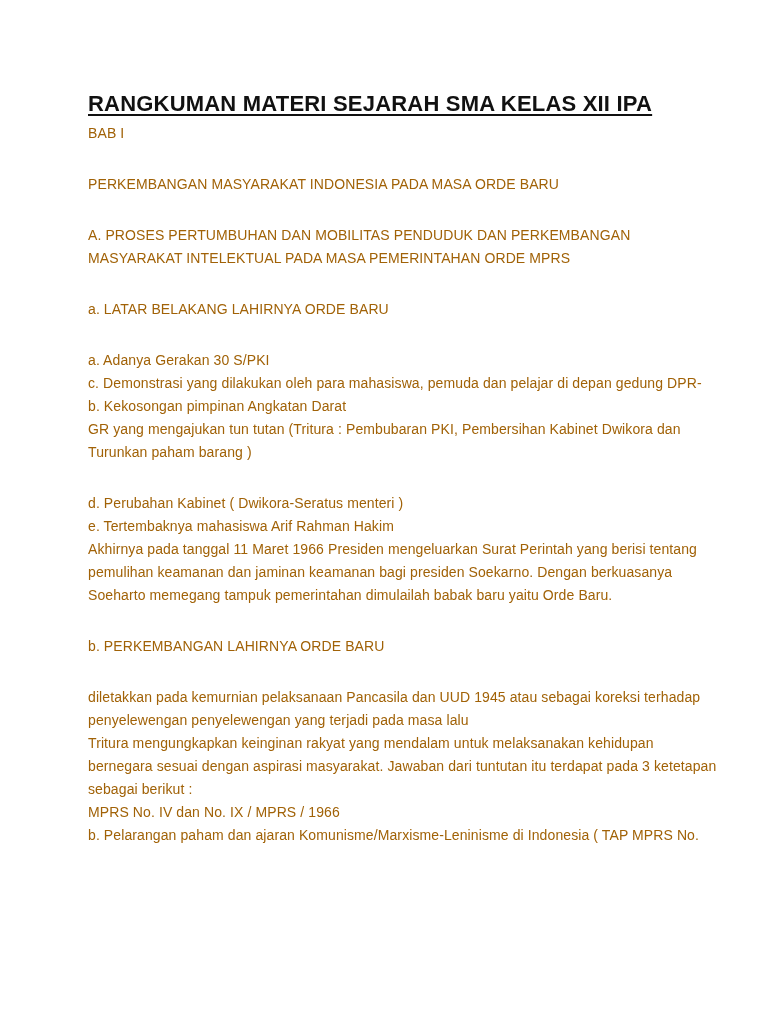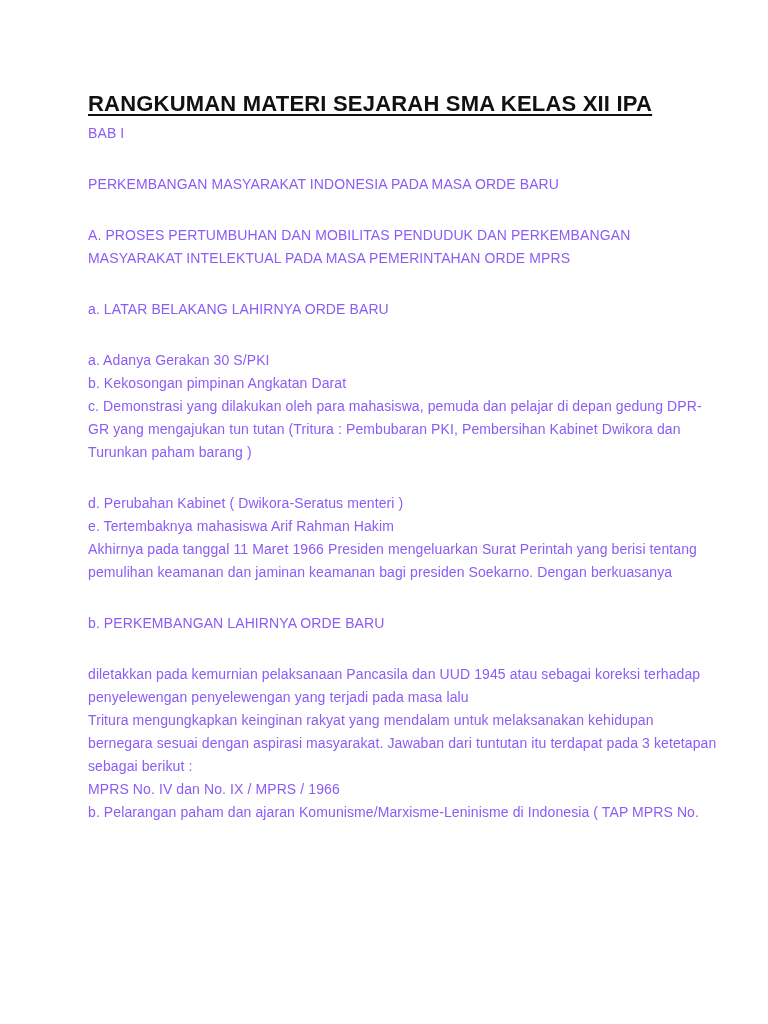--- a/index.html
+++ b/index.html
@@ -38,21 +38,21 @@
     text-underline-offset: 3px;
     white-space: pre;
     color: #111111;
   }
   .line {
     height: 23px;
     line-height: 23px;
     font-size: 14px;
     letter-spacing: 0.1px;
     white-space: pre;
-    color: #8b5cf6;
+    color: #a16207;
   }
   .gap {
     height: 28px;
   }
 </style>
 </head>
 <body>
 
 <div class="page">
   <div class="content">
@@ -61,29 +61,30 @@
         <div class="line">BAB I</div>
         <div class="gap"></div>
         <div class="line">PERKEMBANGAN MASYARAKAT INDONESIA PADA MASA ORDE BARU</div>
         <div class="gap"></div>
         <div class="line">A. PROSES PERTUMBUHAN DAN MOBILITAS PENDUDUK DAN PERKEMBANGAN</div>
         <div class="line">MASYARAKAT INTELEKTUAL PADA MASA PEMERINTAHAN ORDE MPRS</div>
         <div class="gap"></div>
         <div class="line">a. LATAR BELAKANG LAHIRNYA ORDE BARU</div>
         <div class="gap"></div>
         <div class="line">a. Adanya Gerakan 30 S/PKI</div>
+        <div class="line">c. Demonstrasi yang dilakukan oleh para mahasiswa, pemuda dan pelajar di depan gedung DPR-</div>
         <div class="line">b. Kekosongan pimpinan Angkatan Darat</div>
-        <div class="line">c. Demonstrasi yang dilakukan oleh para mahasiswa, pemuda dan pelajar di depan gedung DPR-</div>
         <div class="line">GR yang mengajukan tun tutan (Tritura : Pembubaran PKI, Pembersihan Kabinet Dwikora dan</div>
         <div class="line">Turunkan paham barang )</div>
         <div class="gap"></div>
         <div class="line">d. Perubahan Kabinet ( Dwikora-Seratus menteri )</div>
         <div class="line">e. Tertembaknya mahasiswa Arif Rahman Hakim</div>
         <div class="line">Akhirnya pada tanggal 11 Maret 1966 Presiden mengeluarkan Surat Perintah yang berisi tentang</div>
         <div class="line">pemulihan keamanan dan jaminan keamanan bagi presiden Soekarno. Dengan berkuasanya</div>
+        <div class="line">Soeharto memegang tampuk pemerintahan dimulailah babak baru yaitu Orde Baru.</div>
         <div class="gap"></div>
         <div class="line">b. PERKEMBANGAN LAHIRNYA ORDE BARU</div>
         <div class="gap"></div>
         <div class="line">diletakkan pada kemurnian pelaksanaan Pancasila dan UUD 1945 atau sebagai koreksi terhadap</div>
         <div class="line">penyelewengan penyelewengan yang terjadi pada masa lalu</div>
         <div class="line">Tritura mengungkapkan keinginan rakyat yang mendalam untuk melaksanakan kehidupan</div>
         <div class="line">bernegara sesuai dengan aspirasi masyarakat. Jawaban dari tuntutan itu terdapat pada 3 ketetapan</div>
         <div class="line">sebagai berikut :</div>
         <div class="line">MPRS No. IV dan No. IX / MPRS / 1966</div>
         <div class="line">b. Pelarangan paham dan ajaran Komunisme/Marxisme-Leninisme di Indonesia ( TAP MPRS No.</div>

